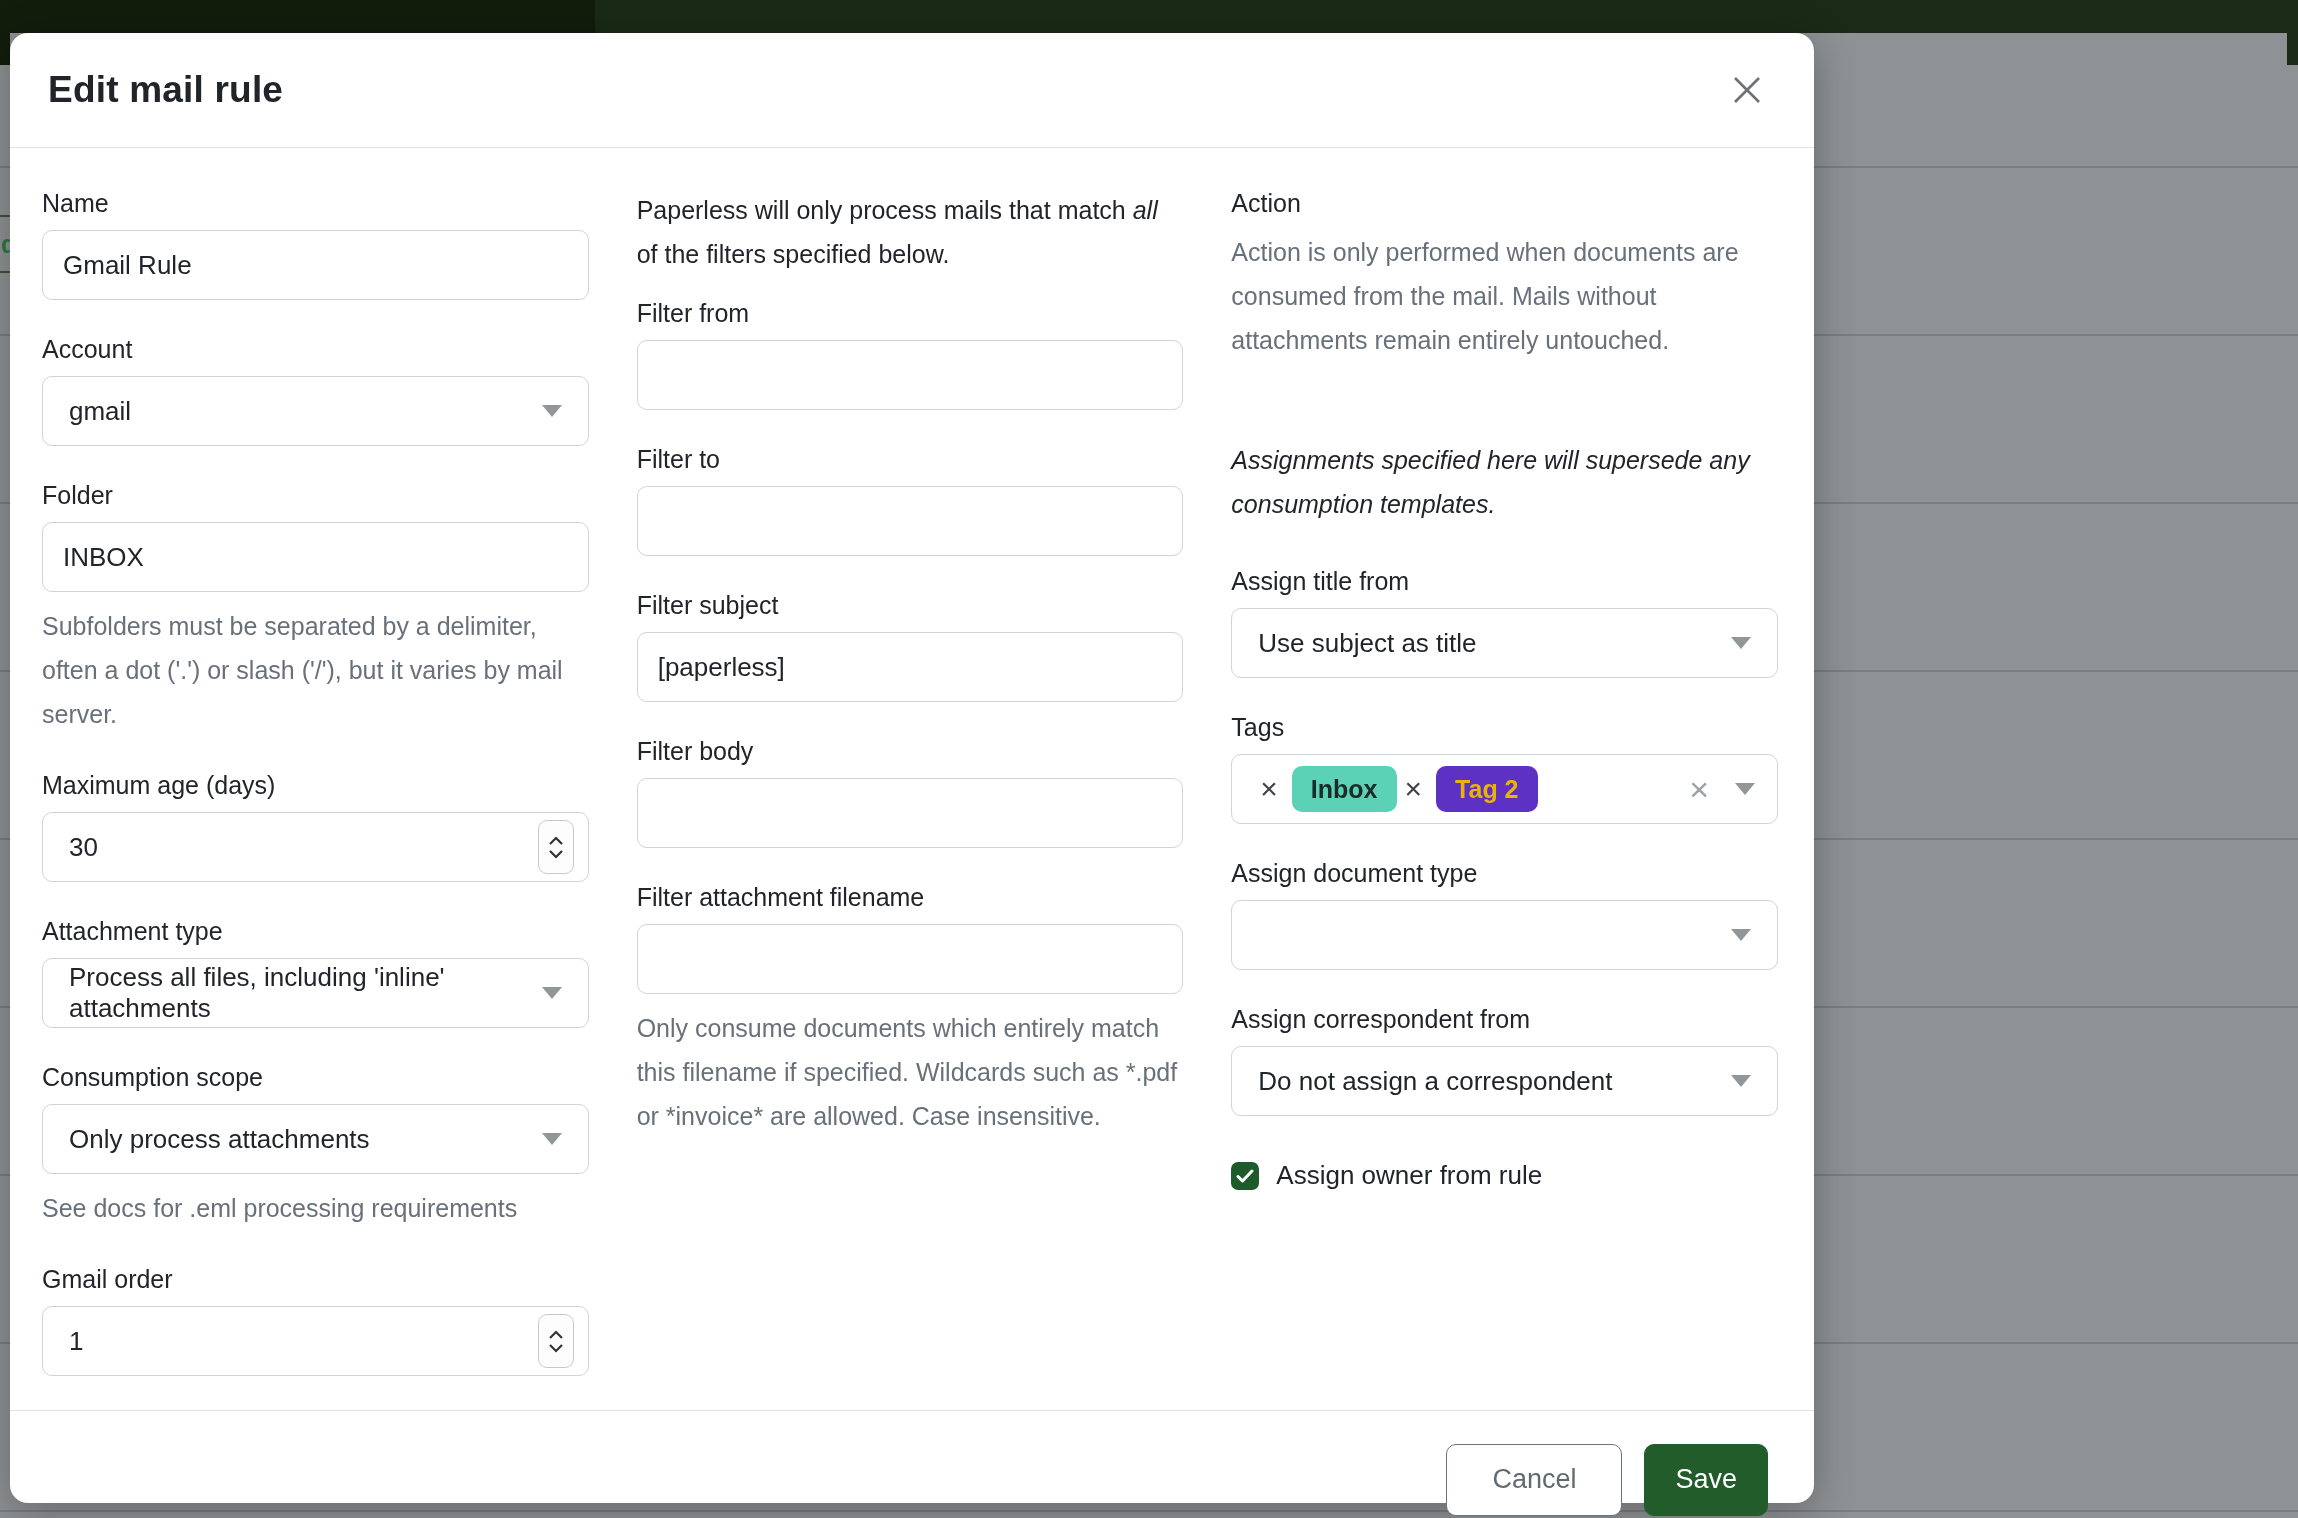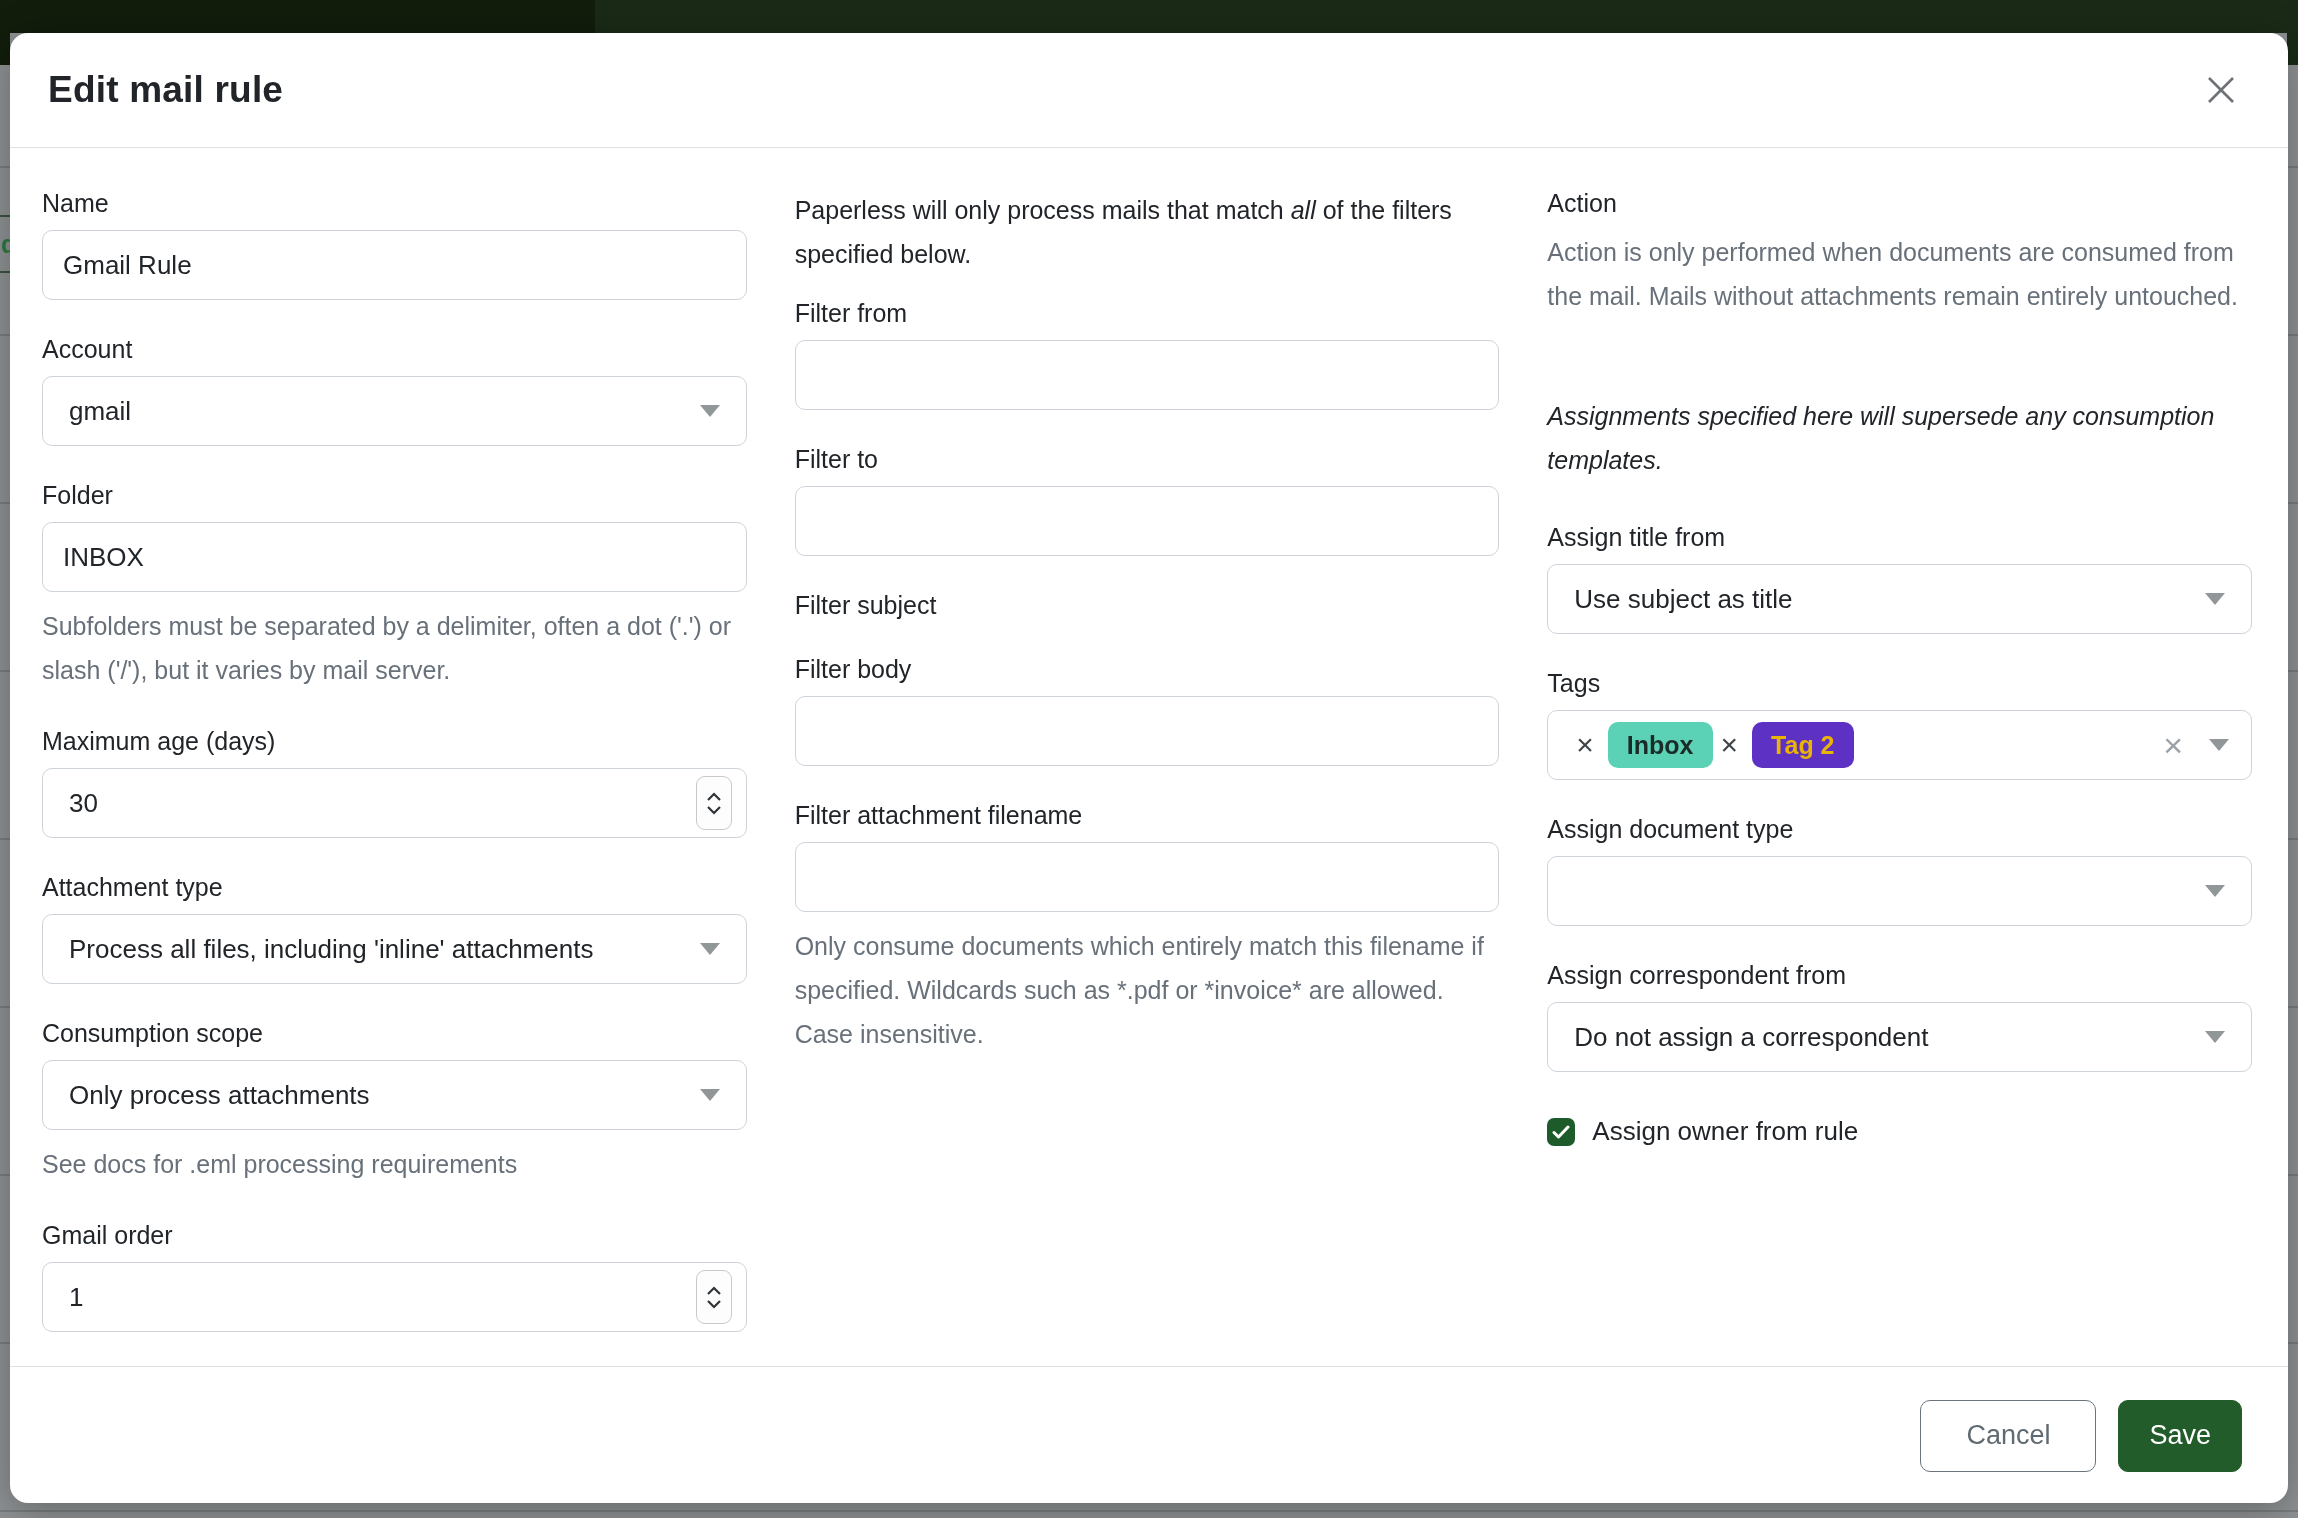--- a/index.html
+++ b/index.html
@@ -17,21 +17,21 @@
   }
   .topbar { position: absolute; top: 0; left: 0; width: 2298px; height: 33px;
     background: linear-gradient(to right, var(--topbar-left) 0 595px, var(--topbar-right) 595px 100%); z-index: 2; }
   .edge-green { position: absolute; top: 0; height: 65px; z-index: 1; }
   .edge-green.left { left: 0; width: 10px; background: var(--topbar-left); }
   .edge-green.right { right: 0; width: 11px; background: var(--topbar-right); }
   .bg-btn-edge { position: absolute; left: 0; top: 215px; width: 10px; height: 58px;
     border-top: 2px solid #3c5340; border-bottom: 2px solid #3c5340; z-index: 1;
     color: #2c7a3d; font-size: 25px; font-weight: bold; line-height: 54px; padding-left: 1px; }
 
-  .modal { position: absolute; left: 10px; top: 33px; width: 2278px; height: 1470px;
+  .modal { position: absolute; left: 10px; top: 33px; width: 1804px; height: 1470px;
     background: #fff; border-radius: 18px; z-index: 3; display: flex; flex-direction: column;
     box-shadow: 0 8px 40px rgba(0,0,0,.3); }
   .modal-header { height: 115px; flex: 0 0 115px; border-bottom: 1px solid #dee2e6;
     display: flex; align-items: center; justify-content: space-between; padding: 0 44px 0 38px; }
   .modal-title { font-size: 37px; font-weight: 700; color: var(--label); letter-spacing: .2px; }
   .close-btn { background: none; border: none; cursor: pointer; padding: 6px; line-height: 0; }
 
   .modal-body { flex: 1 1 auto; display: grid; grid-template-columns: repeat(3, 1fr);
     column-gap: 48px; padding: 40px 36px 0 32px; align-content: start; }
 
@@ -158,20 +158,21 @@
       <div class="group">
         <label class="field-label">Filter from</label>
         <input class="input" value="" style="">
       </div>
       <div class="group">
         <label class="field-label">Filter to</label>
         <input class="input" value="" style="">
       </div>
       <div class="group">
         <label class="field-label">Filter subject</label>
+        <input class="input" value="[paperless]" style="">
       </div>
       <div class="group">
         <label class="field-label">Filter body</label>
         <input class="input" value="" style="">
       </div>
       <div class="group">
         <label class="field-label">Filter attachment filename</label>
         <input class="input" value="" style="">
         <div class="help">Only consume documents which entirely match this filename if specified. Wildcards such as *.pdf or *invoice* are allowed. Case insensitive.</div>
       </div>

